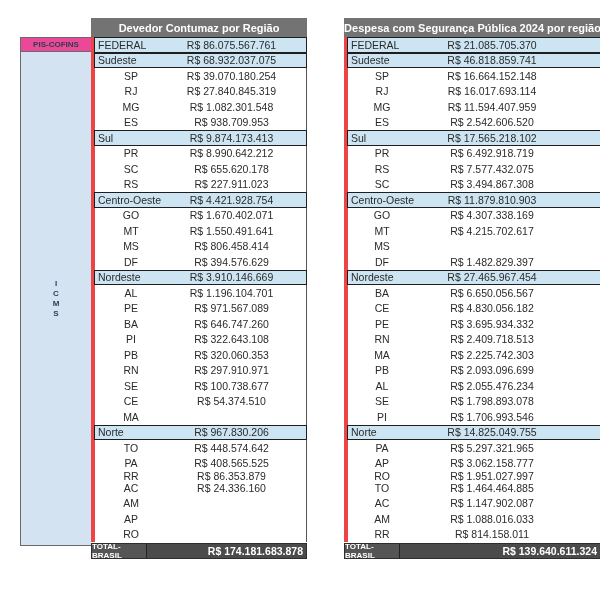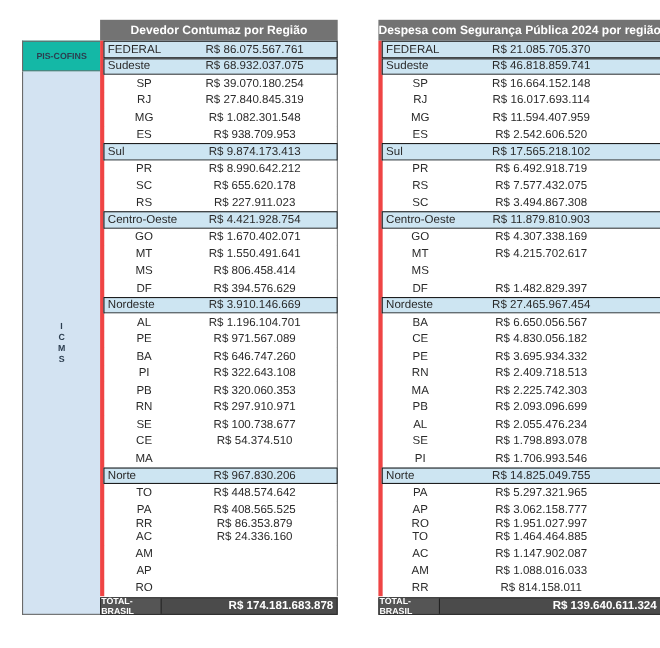--- a/index.html
+++ b/index.html
@@ -1,20 +1,20 @@
 <!DOCTYPE html>
 <html><head>
 <meta charset="utf-8">
 <style>
   * { box-sizing: border-box; margin: 0; padding: 0; }
   html, body { width: 600px; height: 589px; background: #ffffff; overflow: hidden; }
   body { position: relative; font-family: "Liberation Sans", "DejaVu Sans", sans-serif; color: #2a2a2a; }
 
   .labels { position: absolute; left: 20px; top: 37px; width: 71px; }
-  .lbl-pis { height: 28px; background: #14b8a6; border: 1px solid #6a6a6a; border-right: none;
+  .lbl-pis { height: 15px; background: #ec4899; border: 1px solid #6a6a6a; border-right: none;
              font-size: 8px; font-weight: bold; color: #2c3e50; display: flex; align-items: center; justify-content: center; }
   .lbl-icms { height: 494px; background: #d3e3f2; border: 1px solid #6a6a6a; border-top: none; border-right: none;
               display: flex; flex-direction: column; align-items: center; justify-content: center; }
   .lbl-icms span { font-size: 8px; font-weight: bold; color: #2c3e50; line-height: 10px; }
 
   .tbl { position: absolute; top: 18px; }
   .tbl.left { left: 91px; width: 216px; }
   .tbl.right { left: 329px; width: 257px; margin-left: 15px; }
 
   .hdr { height: 19px; background: #737373; color: #fff; font-weight: bold; font-size: 11px;

